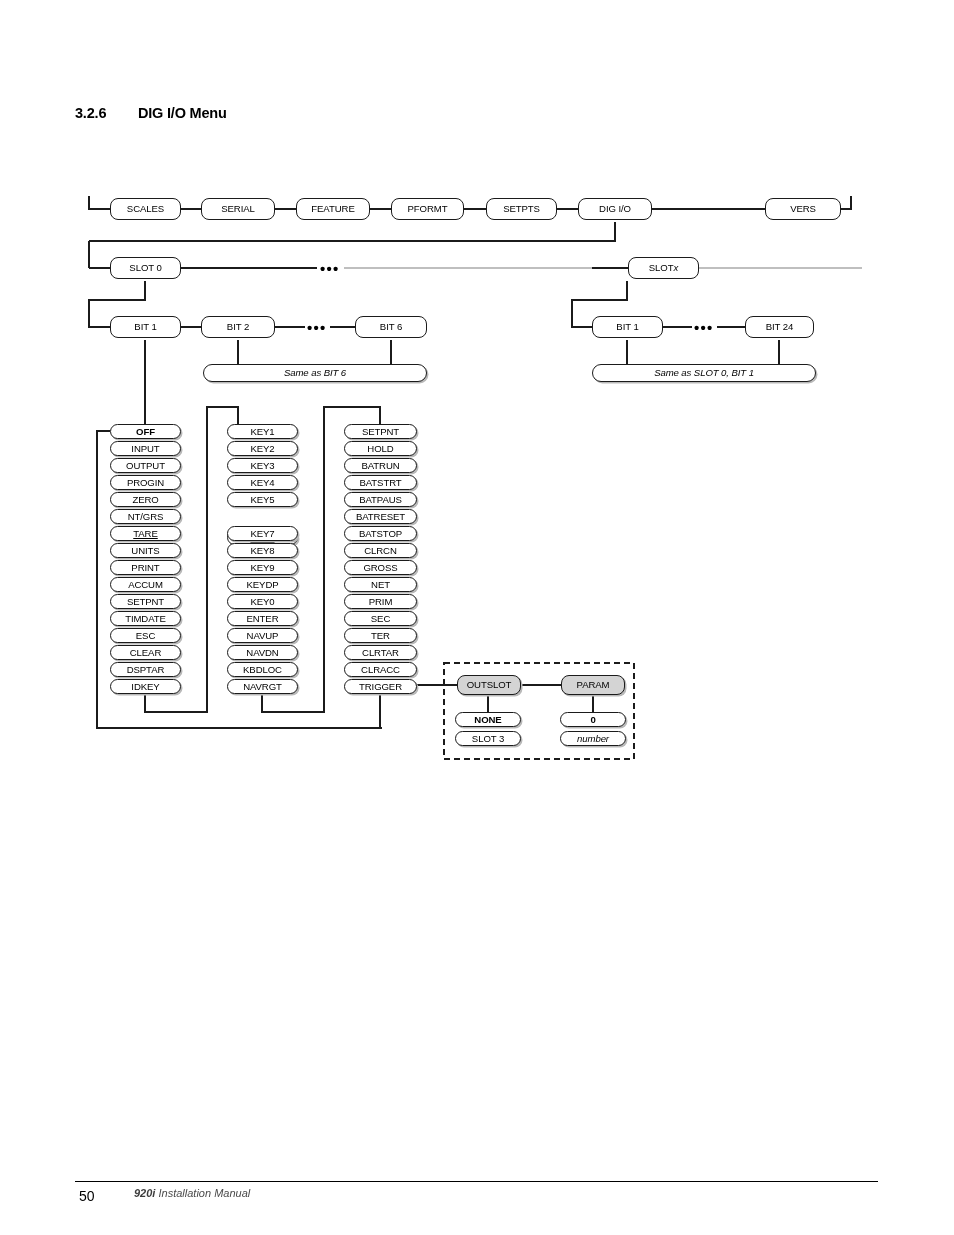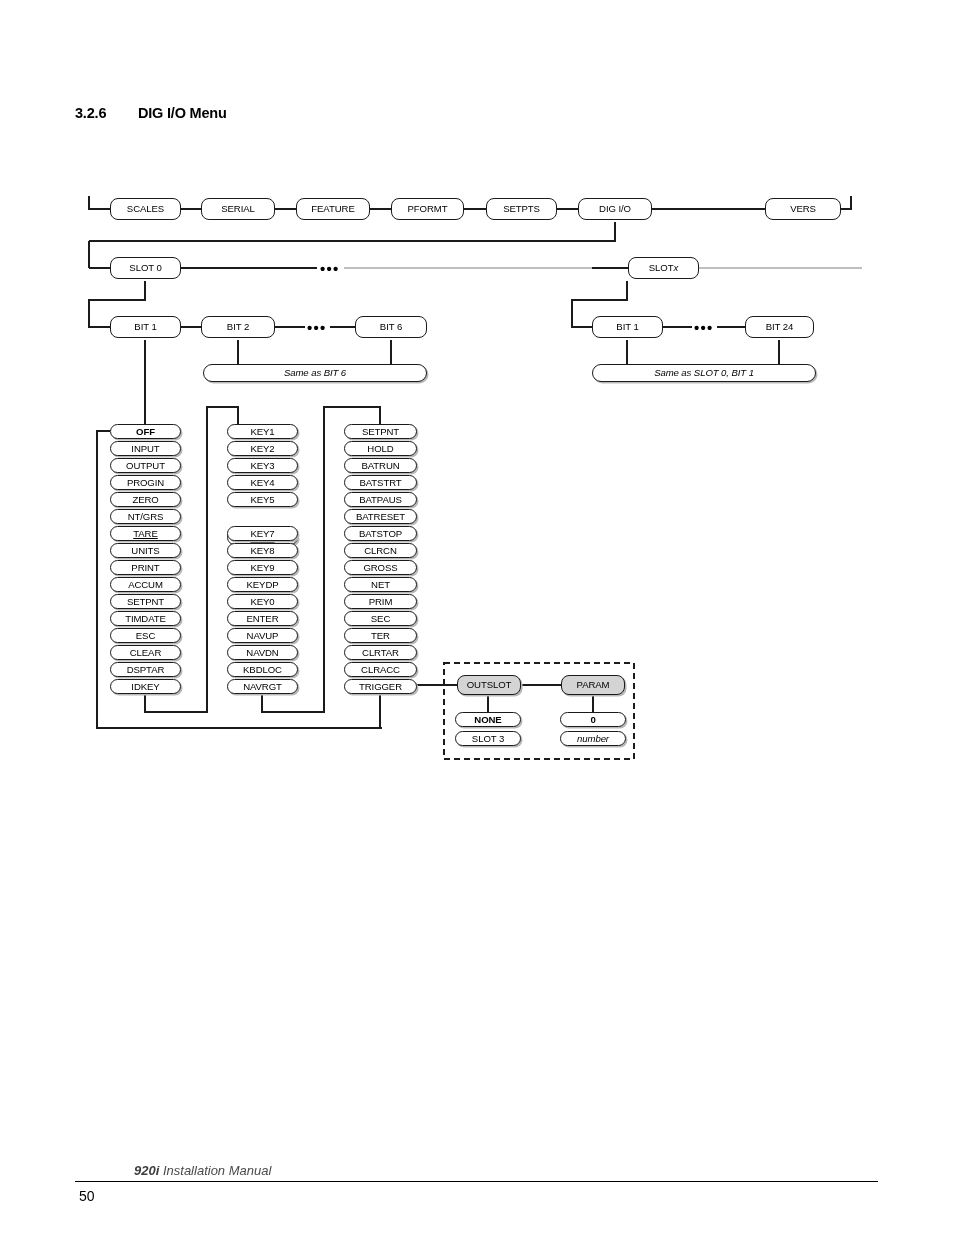--- a/index.html
+++ b/index.html
@@ -41,21 +41,21 @@
   .bold{font-weight:bold;}
   .ital{font-style:italic;}
   .note{font-style:italic;font-size:9.6px;}
 
   
   .dots{position:absolute;font-size:15px;font-weight:bold;line-height:1;letter-spacing:1.3px;color:#000;}
 
   
   .footer-rule{position:absolute;left:75px;top:1181px;width:803px;height:1px;background:#000;}
   .footer-num{position:absolute;left:79px;top:1188px;font-size:14px;}
-  .footer-txt{position:absolute;left:134px;top:1163px;font-size:13px;font-style:italic;color:#4a4a4a;}
+  .footer-txt{position:absolute;left:134px;top:1187px;font-size:11px;font-style:italic;color:#4a4a4a;}
   .footer-txt b{font-weight:bold;font-style:italic;color:#3d3d3d;}
 </style>
 </head>
 <body>
 
 <div class="page">
 
   <div class="sec-head">
     <span class="sec-num">3.2.6</span><span>DIG I/O Menu</span>
   </div>

